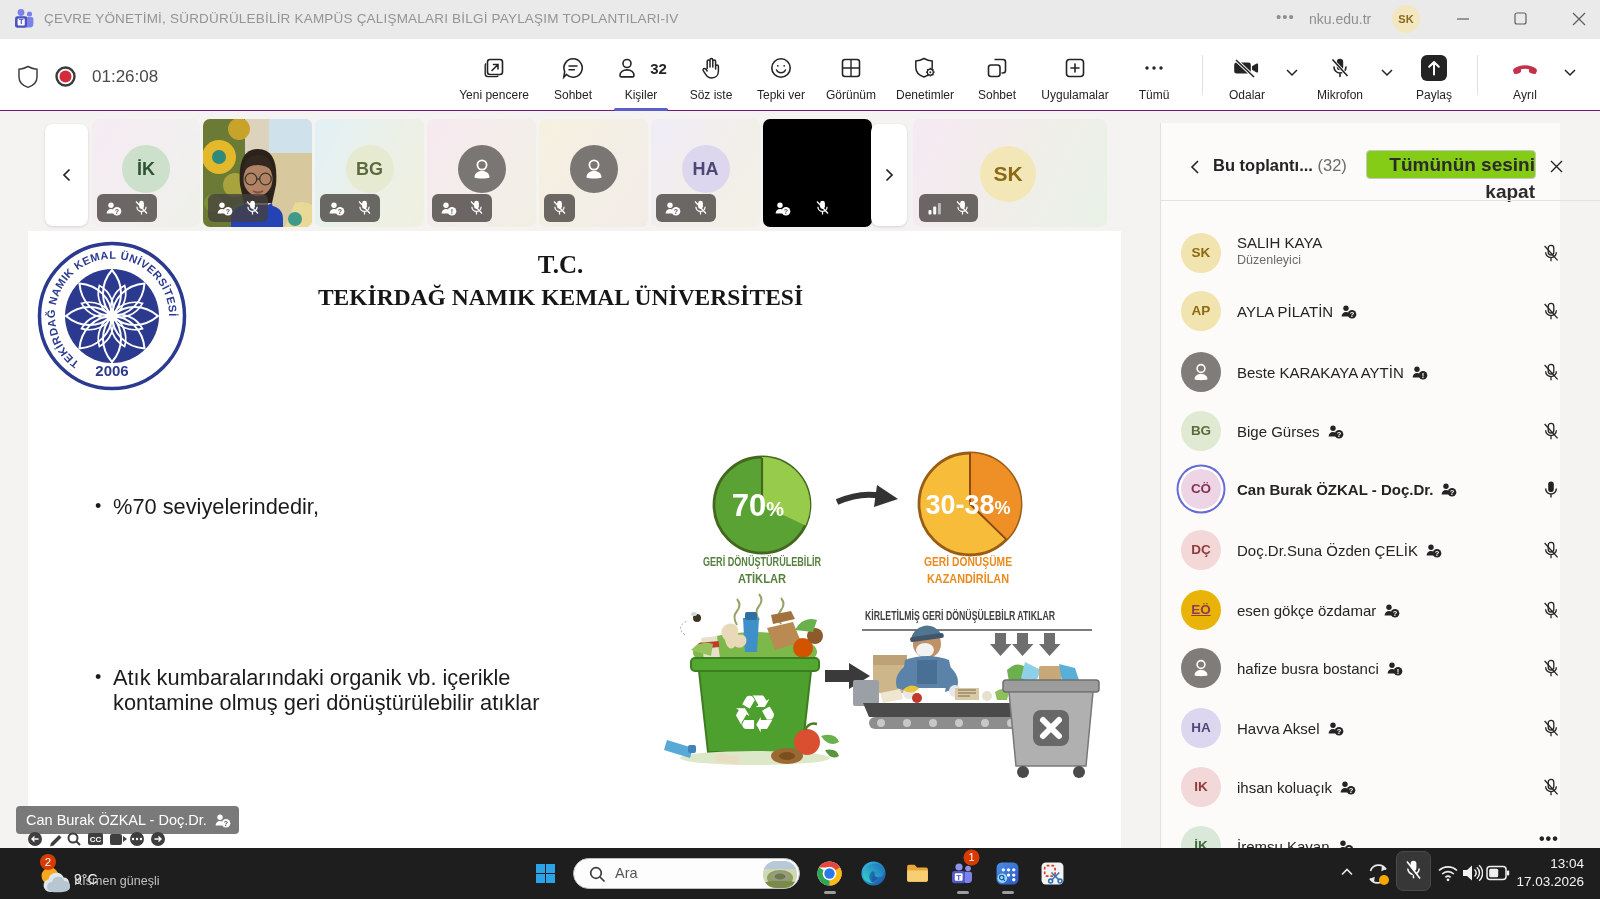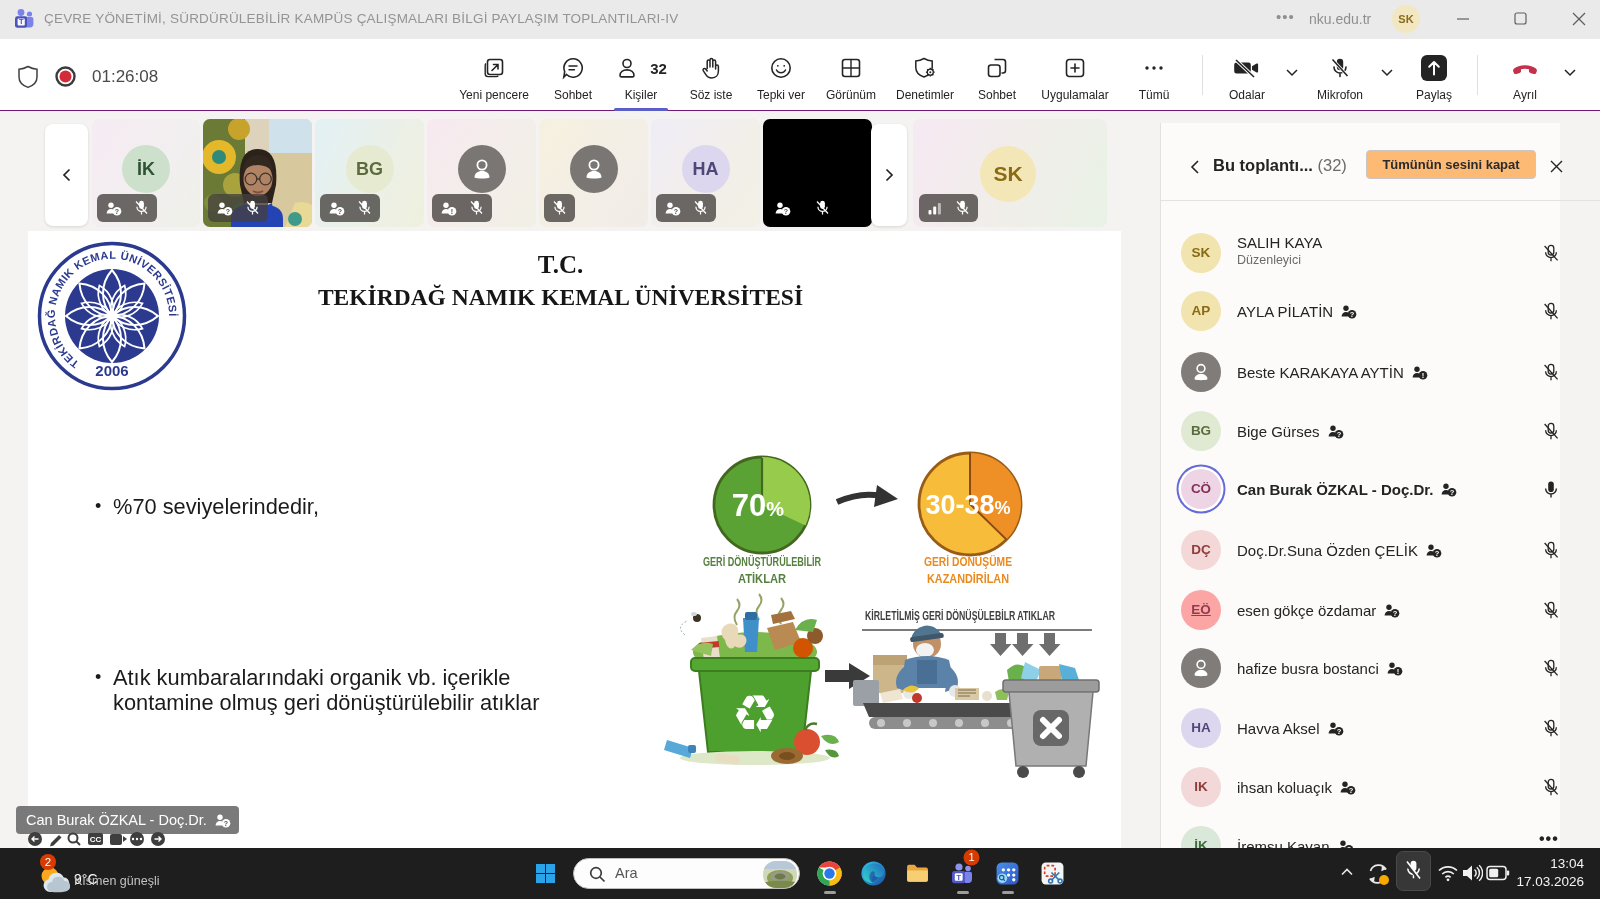--- a/index.html
+++ b/index.html
@@ -641,21 +641,21 @@
   <rect x="83" y="4" width="12" height="11" rx="2" fill="#3e3e3e"></rect>
   <path d="M96 6 l4 3 -4 3 Z" fill="#3e3e3e"></path>
 </svg>
 
 <div id="panel">
 
   <svg class="abs" style="left:27px; top:36px;" width="14" height="16" viewBox="0 0 14 16" fill="none" stroke="#242424" stroke-width="1.6">
       <path d="M10 2 L4 8 l6 6"></path>
     </svg>
   <div class="abs" style="left:52px; top:33px; font-size:16.5px; font-weight:bold; color:#242424;">Bu toplantı... <span style="font-weight:normal; color:#6b6b6b;">(32)</span></div>
-  <div class="abs" style="left:205px; top:27px; width:170px; height:29px; background:#fdba74; border:1px solid #c9c7c5; border-radius:4px; font-size:13px; font-weight:bold; color:#2b2b2b; text-align:center; line-height:27px;">Tümünün sesini kapat</div>
+  <div class="abs" style="left:205px; top:27px; width:170px; height:29px; background:#84cc16; border:1px solid #c9c7c5; border-radius:4px; font-size:19px; font-weight:bold; color:#2b2b2b; text-align:right; line-height:27px;">Tümünün sesini kapat</div>
   <svg class="abs" style="left:388px; top:36px;" width="15" height="15" viewBox="0 0 15 15" stroke="#242424" stroke-width="1.4">
       <path d="M2 2 L13 13 M13 2 L2 13"></path>
     </svg>
   <div class="abs" style="left:0; top:77px; width:440px; height:1px; background:#e4e2e0;"></div>
   <div id="plist">
     <div class="prow" style="top:110px;">
       <div class="pav" style="background:#f2e4ae; color:#8a6a14;">SK</div>
       <div class="abs" style="left:76px; top:1px; font-size:15px; color:#242424;">SALIH KAYA</div>
       <div class="abs" style="left:76px; top:20px; font-size:12.5px; color:#6b6b6b;">Düzenleyici</div>
       <svg class="pmic" width="18" height="19" viewBox="0 0 18 19" fill="none" stroke="#242424" stroke-width="1.3">
@@ -730,21 +730,21 @@
             <circle cx="12" cy="10.2" r="4.3" fill="#242424"></circle>
             <text x="12" y="12.9" font-size="7.5" fill="#fff" text-anchor="middle" font-weight="bold">?</text>
           </svg></div>
       <svg class="pmic" width="18" height="19" viewBox="0 0 18 19" fill="none" stroke="#242424" stroke-width="1.3">
           <rect x="6.2" y="1.4" width="5.6" height="9.6" rx="2.8"></rect>
           <path d="M3.6 8.2 a5.4 5.4 0 0 0 10.8 0 M9 13.6 v3.6"></path>
           <line x1="2.6" y1="2" x2="15.6" y2="16.4"></line>
         </svg>
     </div>
     <div class="prow" style="top:467px;">
-      <div class="pav" style="background:#fca5a5; color:#8f3b50;text-decoration:underline;">EÖ</div>
+      <div class="pav" style="background:#eab308; color:#8f3b50;text-decoration:underline;">EÖ</div>
       <div class="pname">esen gökçe özdamar <svg width="17" height="15" viewBox="0 0 17 15">
             <circle cx="6" cy="4.2" r="2.7" fill="#242424"></circle>
             <path d="M1.6 12.6 c0-2.9 2-4.6 4.4-4.6 s4.4 1.7 4.4 4.6 z" fill="#242424"></path>
             <circle cx="12" cy="10.2" r="4.3" fill="#242424"></circle>
             <text x="12" y="12.9" font-size="7.5" fill="#fff" text-anchor="middle" font-weight="bold">?</text>
           </svg></div>
       <svg class="pmic" width="18" height="19" viewBox="0 0 18 19" fill="none" stroke="#242424" stroke-width="1.3">
           <rect x="6.2" y="1.4" width="5.6" height="9.6" rx="2.8"></rect>
           <path d="M3.6 8.2 a5.4 5.4 0 0 0 10.8 0 M9 13.6 v3.6"></path>
           <line x1="2.6" y1="2" x2="15.6" y2="16.4"></line>

